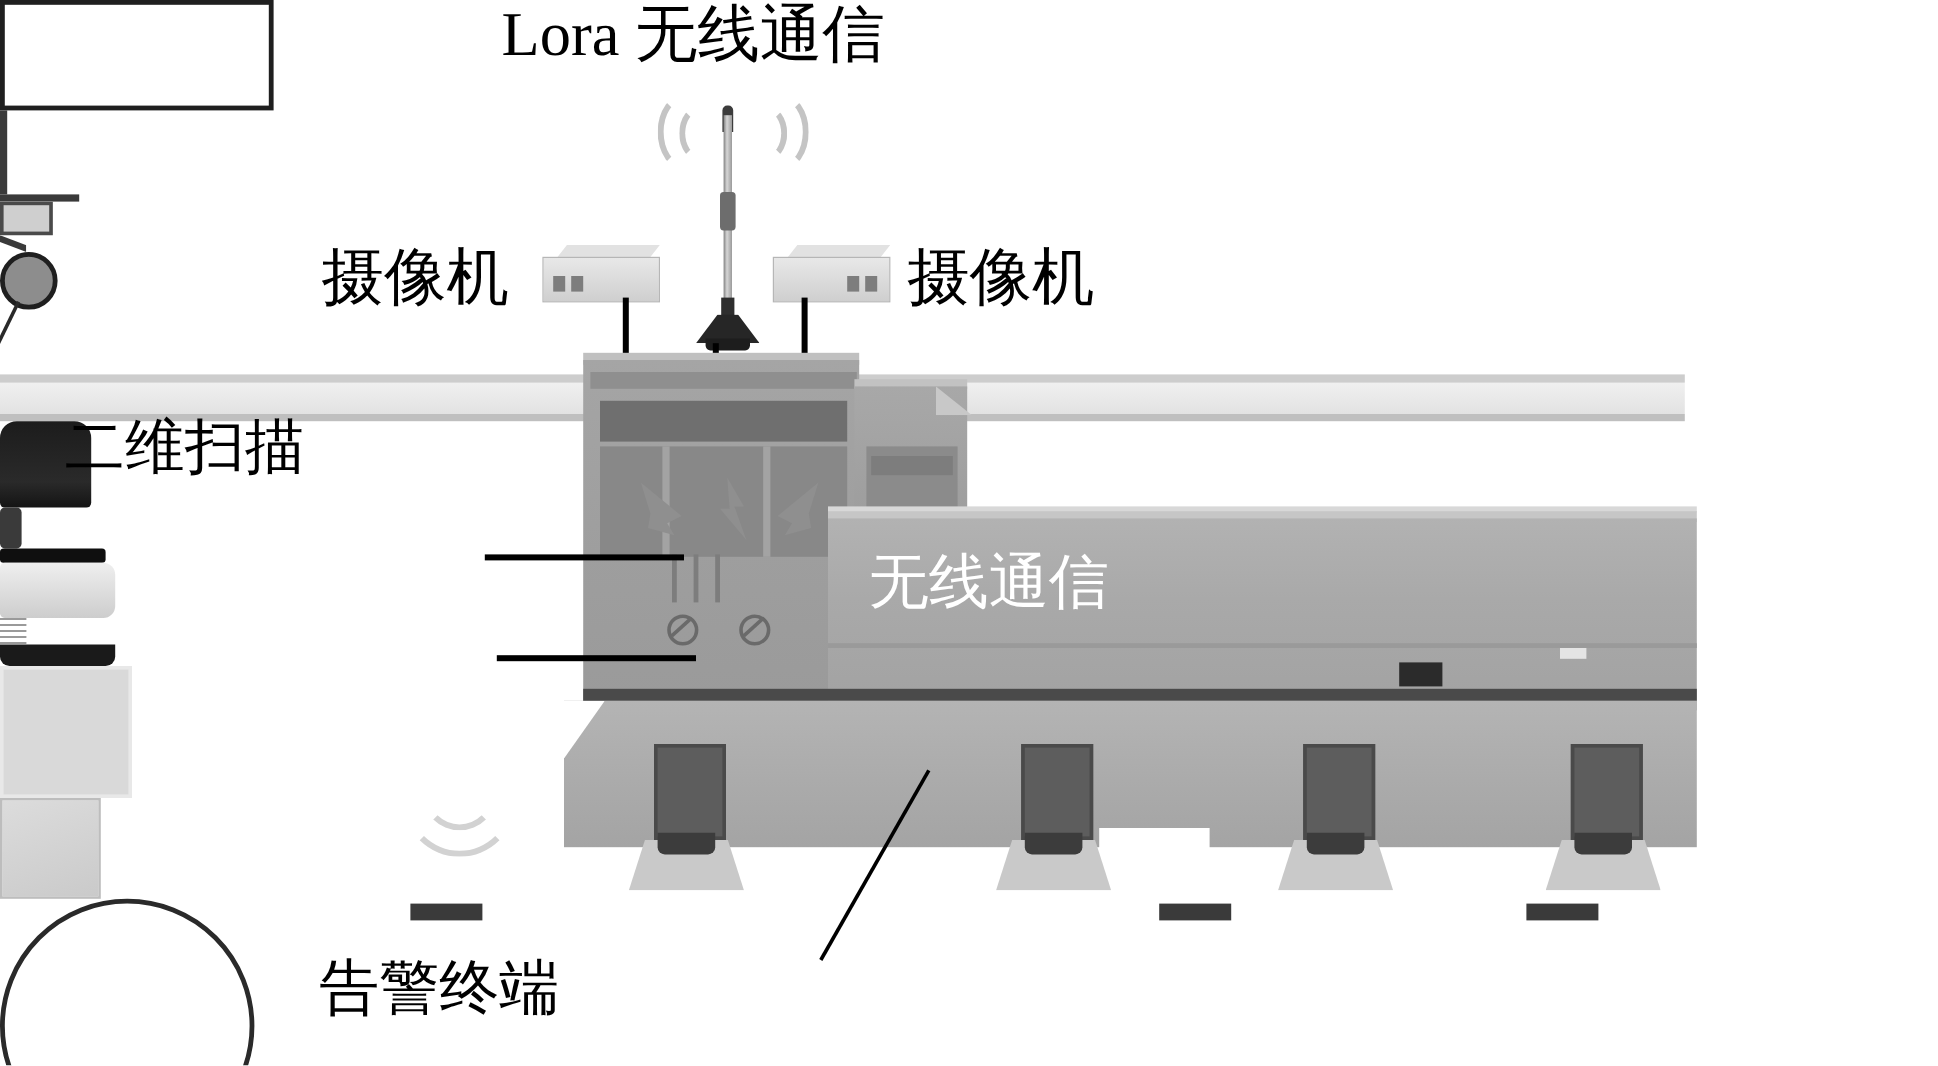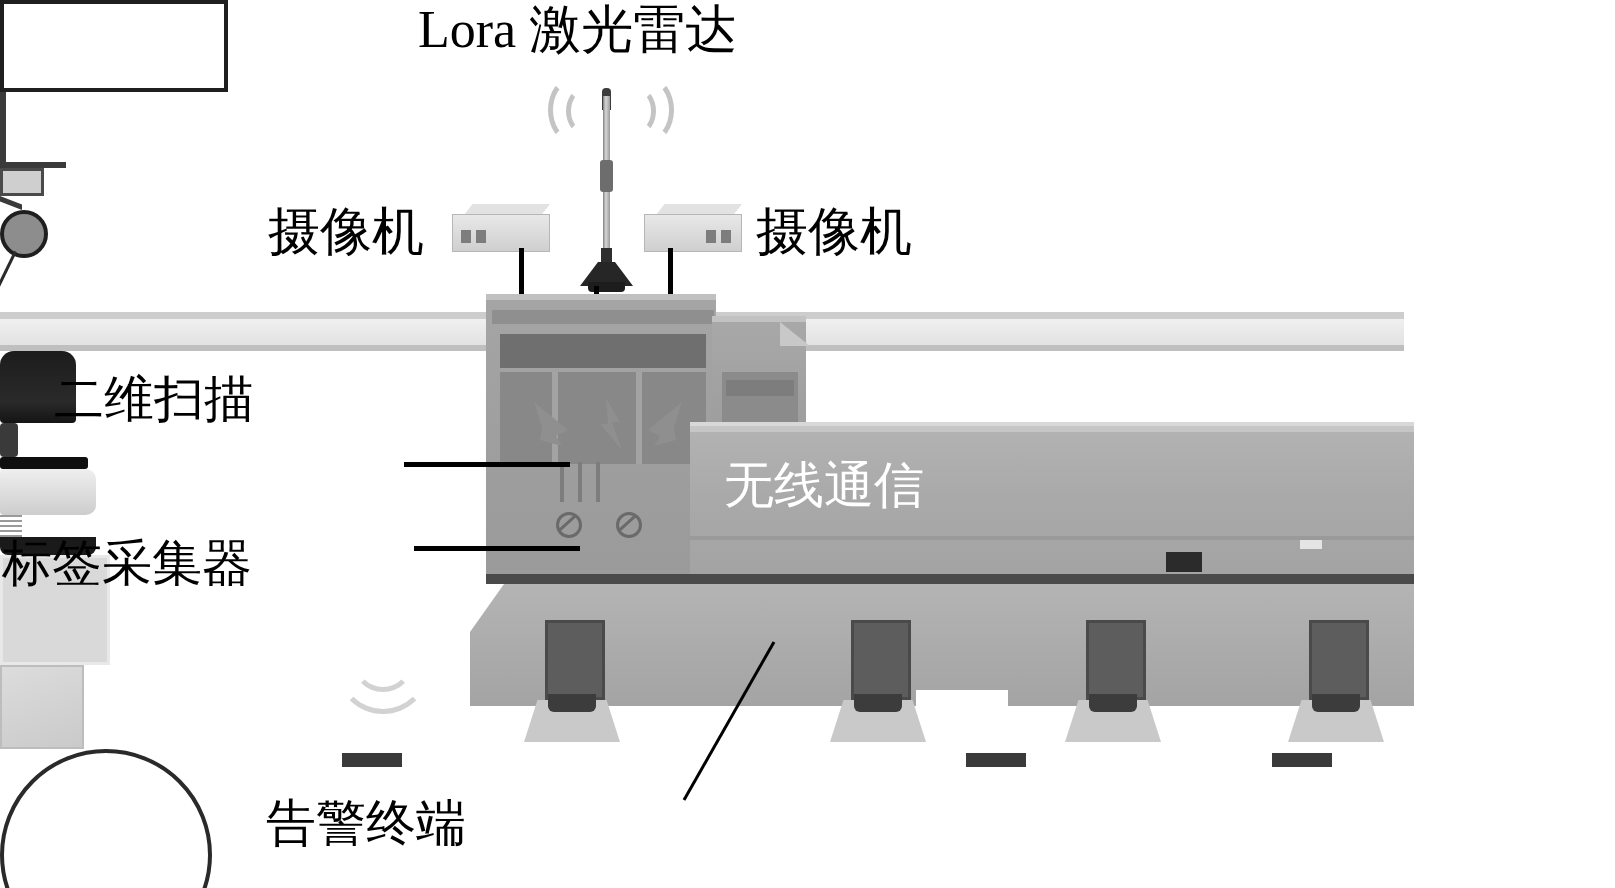--- a/index.html
+++ b/index.html
@@ -30,21 +30,21 @@
   }
   
   #label-cam-left  { left: 268px; top: 204px; font-size: 52px; }
   #label-cam-right { left: 756px; top: 204px; font-size: 52px; }
   #label-lidar {
     left: 54px; top: 340px;
     font-size: 50px;
     text-align: center;
     line-height: 1.28;
   }
-  #label-lidar span { display: block; margin-top: 27px; }
+  #label-lidar span { display: block; }
   #label-tagreader { left: 2px; top: 536px; font-size: 50px; }
   #label-etag   { left: 266px; top: 796px; font-size: 50px; }
   #label-speed  { left: 520px; top: 796px; font-size: 50px; }
   #label-alarm  {
     left: 724px; top: 458px;
     font-size: 50px;
     color: #ffffff;
   }
 
   
@@ -418,21 +418,21 @@
     width: 42px; height: 54px;
     border-left: 3px solid #2a2a2a;
     transform: rotate(26deg);
   }
 </style>
 </head>
 <body>
 
 <div id="stage">
 
-  <div class="lbl" id="title">Lora 激光雷达</div>
+  <div class="lbl" id="title">Lora 无线通信</div>
 
   <div>
     <div class="wave-arc" style="left:548px; top:78px; width:36px; height:54px; border-color:transparent transparent transparent #c4c4c4; transform:rotate(0deg);"></div>
     <div class="wave-arc" style="left:566px; top:88px; width:24px; height:36px; border-color:transparent transparent transparent #c4c4c4;"></div>
     <div class="wave-arc" style="left:628px; top:78px; width:36px; height:54px; border-color:transparent #c4c4c4 transparent transparent;"></div>
     <div class="wave-arc" style="left:622px; top:88px; width:24px; height:36px; border-color:transparent #c4c4c4 transparent transparent;"></div>
   </div>
 
   <div class="truck-part" id="ant-tip"></div>
   <div class="truck-part" id="ant-mast"></div>
@@ -555,16 +555,15 @@
     <line x1="114" y1="6" x2="24" y2="164" stroke="#000000" stroke-width="3"></line>
   </svg>
 
   <div class="lbl" id="label-cam-left">摄像机</div>
   <div class="lbl" id="label-cam-right">摄像机</div>
 
   <div class="lbl" id="label-lidar">
     <span>二维扫描</span>
   </div>
 
-  <div class="lbl" id="label-tagreader">标签采集器</div>
   <div class="lbl" id="label-etag">告警终端</div>
 
 </div>
 
 </body></html>

